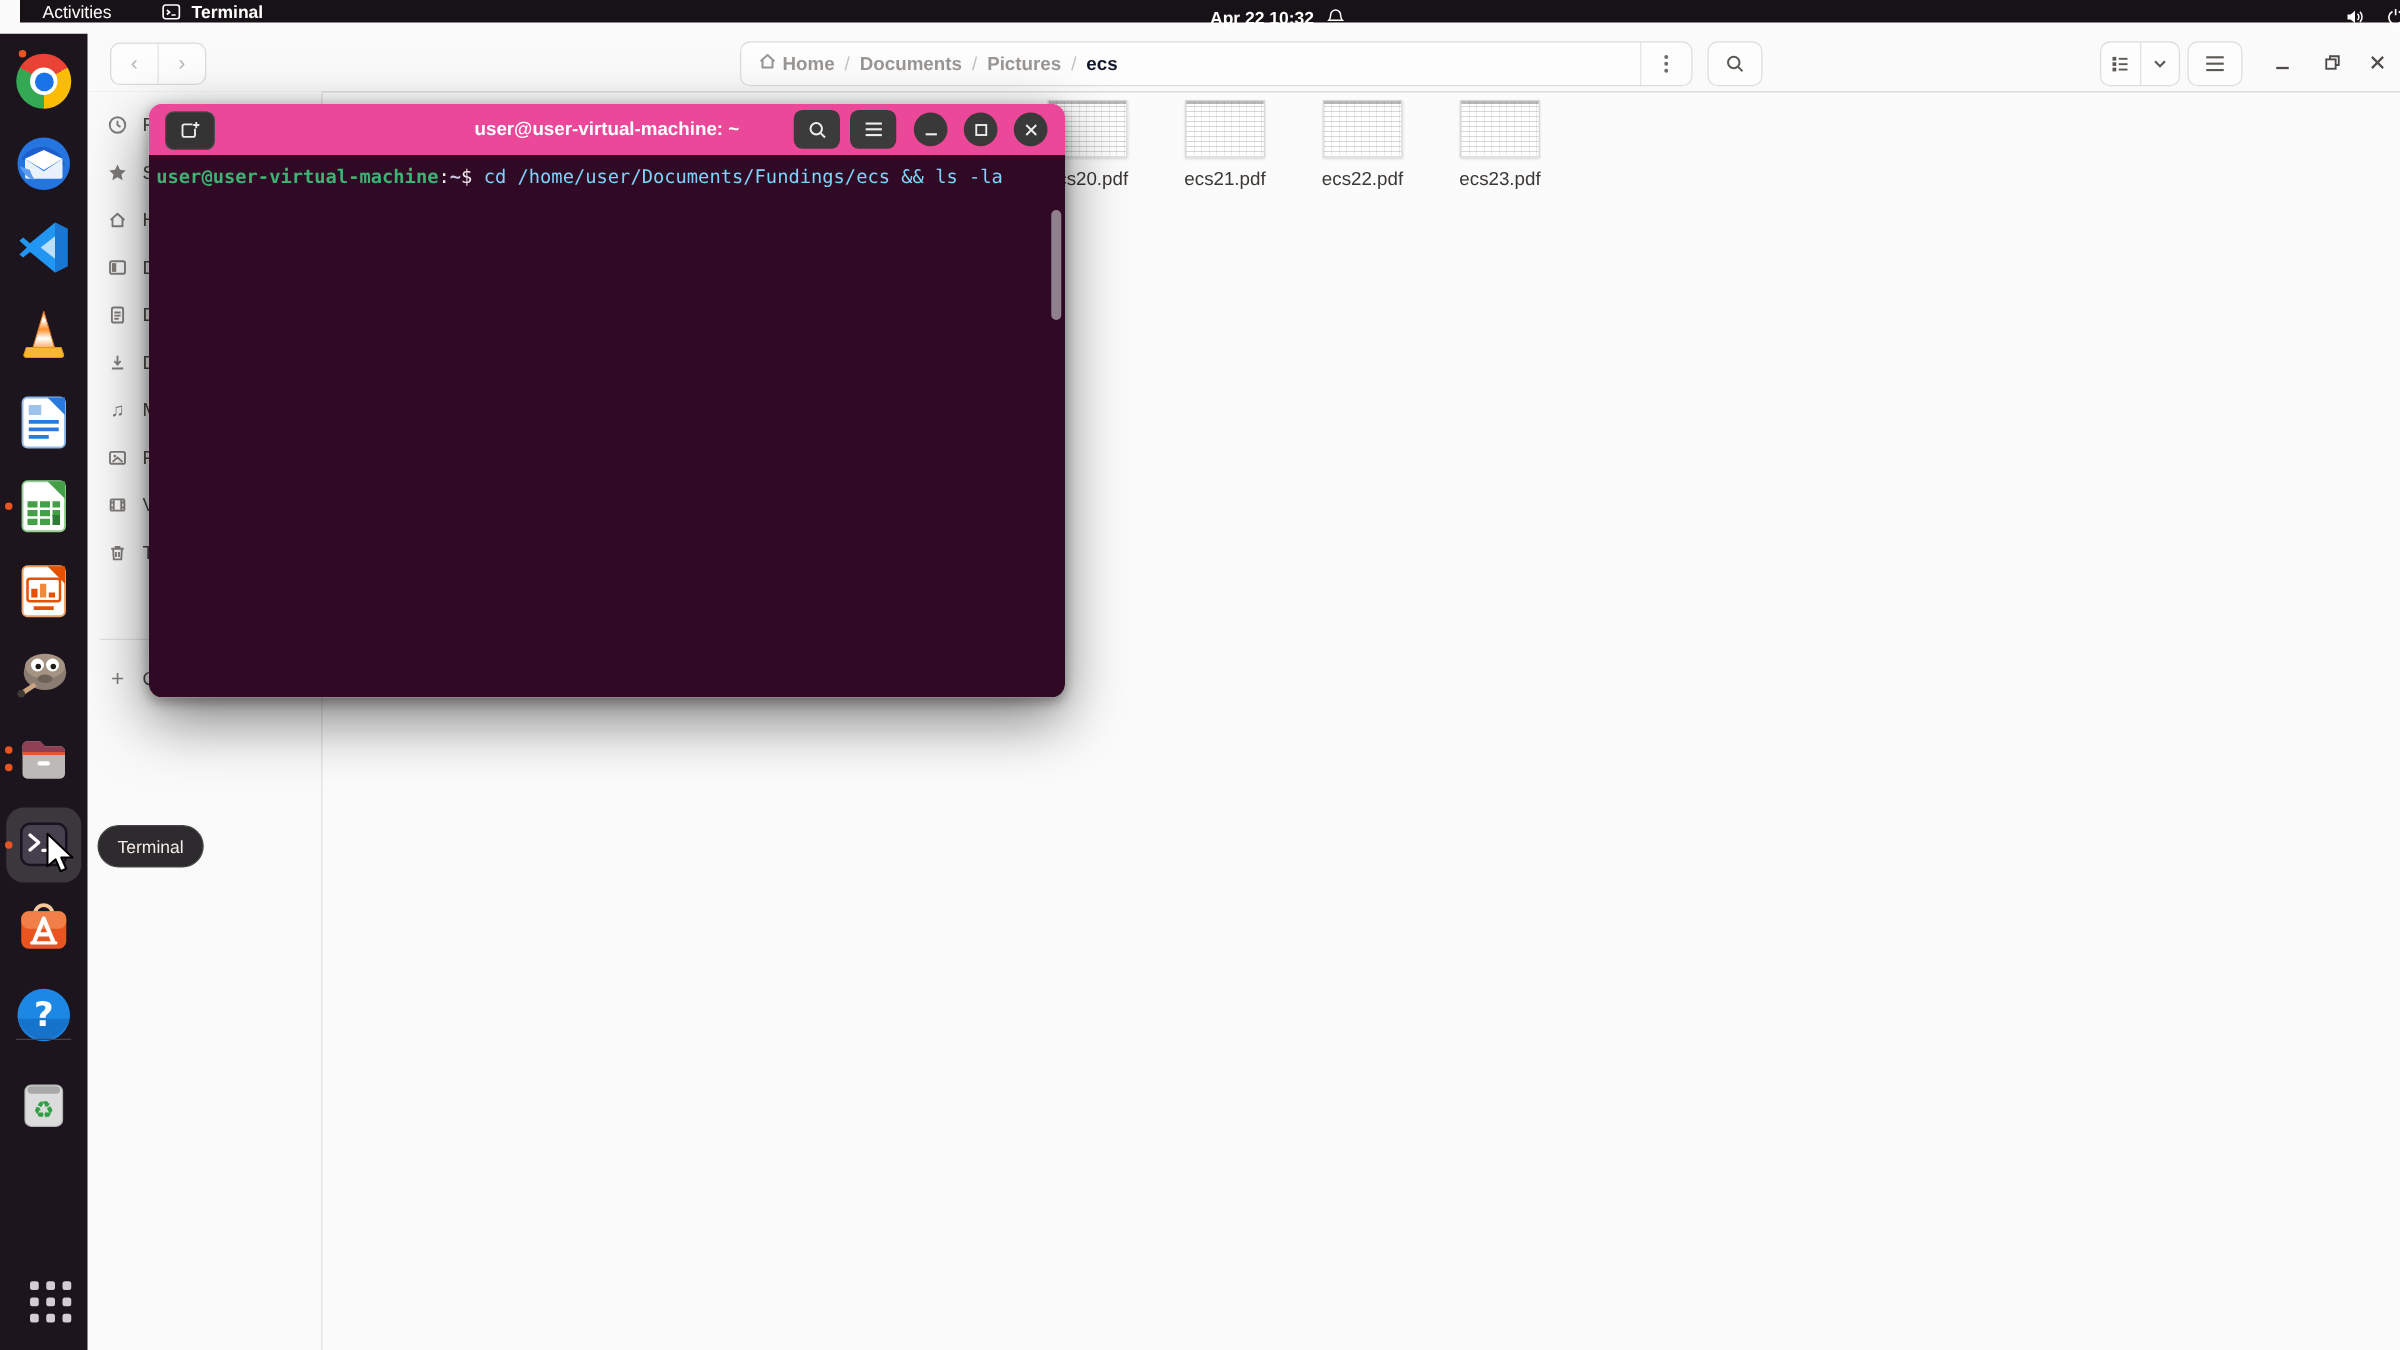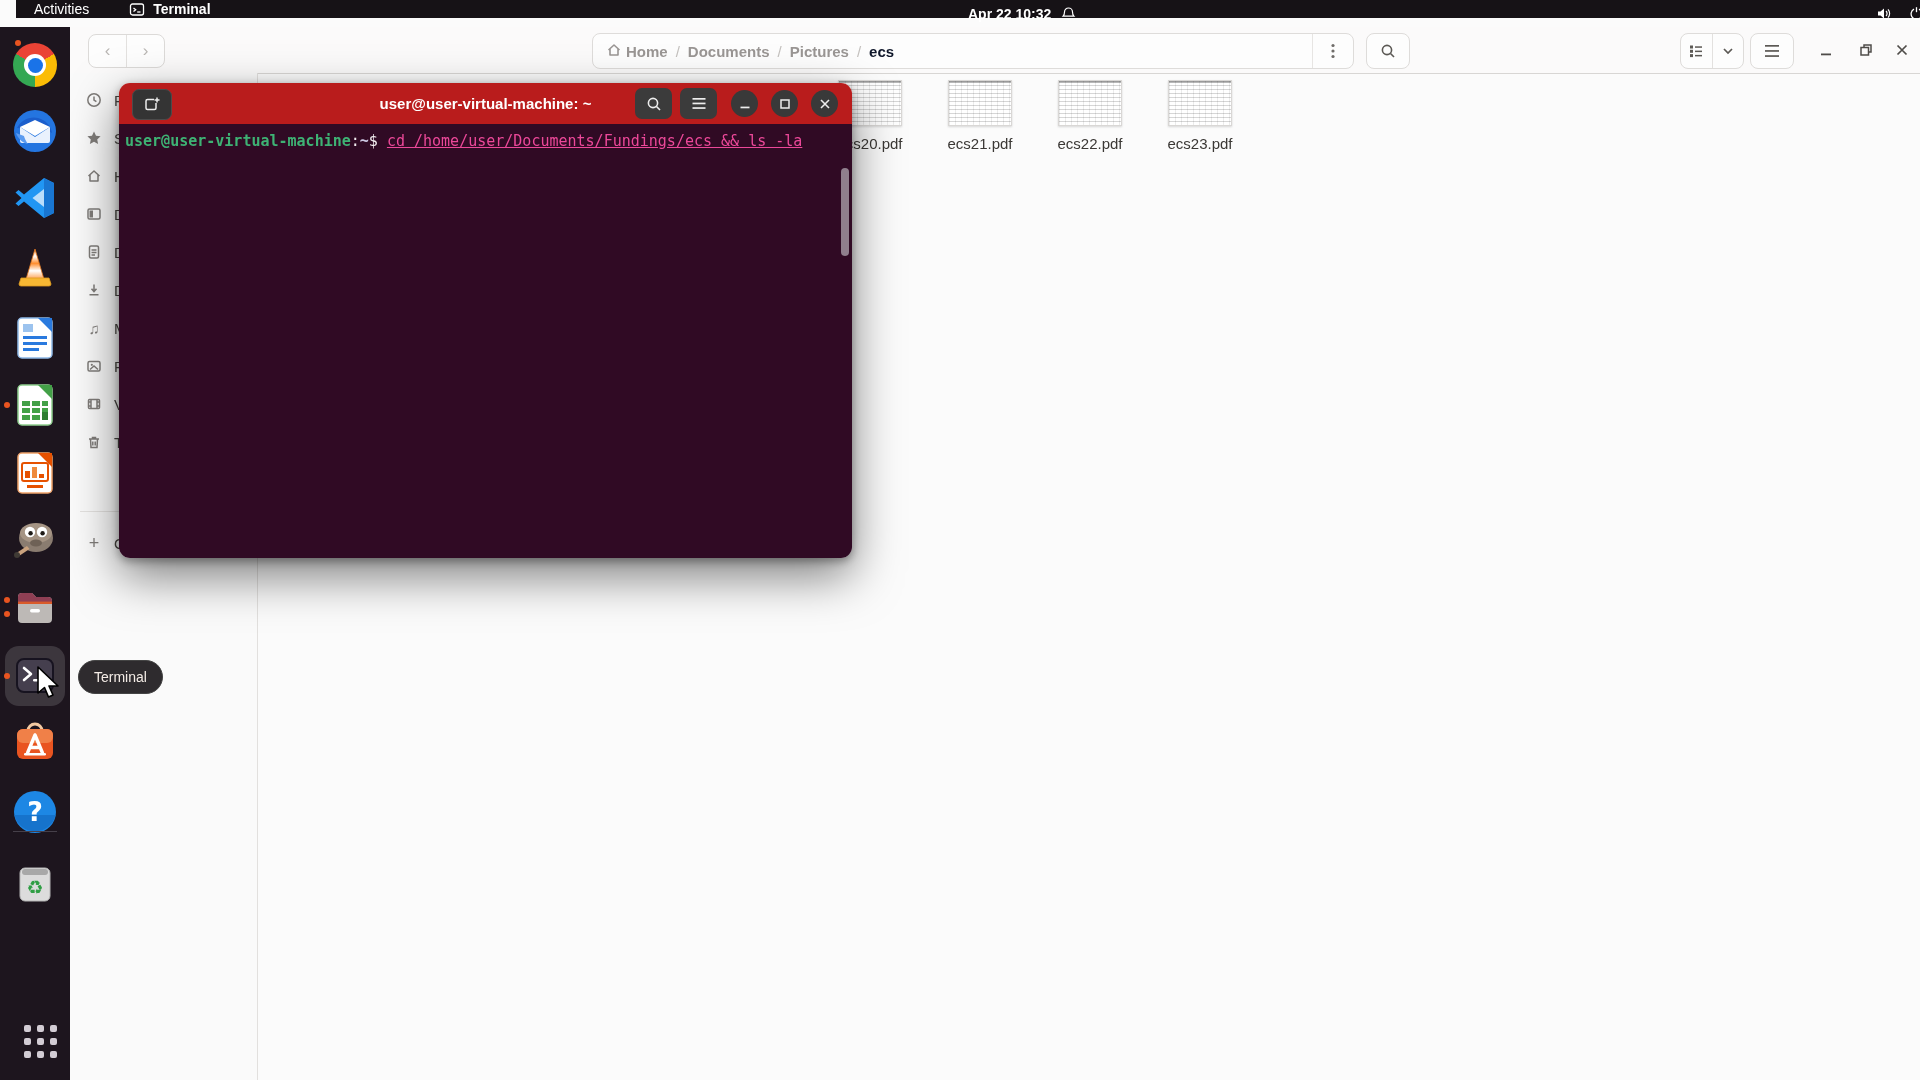--- a/index.html
+++ b/index.html
@@ -58,33 +58,33 @@
   .sidesep{position:absolute;left:10px;width:167px;height:1px;background:#e4e2e0;}
   .fitem{position:absolute;top:7px;width:100px;text-align:center;}
   .thumb{width:62px;height:44px;margin:0 auto;background-color:#fff;border:1px solid #d9d7d5;box-shadow:0 1px 2px rgba(0,0,0,.15);
     background-image:linear-gradient(rgba(0,0,0,.28) 0 2px,transparent 2px),
       repeating-linear-gradient(to bottom,rgba(0,0,0,.16) 0 1px,transparent 1px 4px),
       repeating-linear-gradient(to right,rgba(0,0,0,.08) 0 1px,transparent 1px 6px);}
   .fname{margin-top:9px;font-size:15px;color:#3b3835;}
   
   .twin{position:absolute;left:119px;top:83px;width:733px;height:475px;border-radius:11px;overflow:hidden;z-index:30;
     box-shadow:0 18px 48px rgba(0,0,0,.5),0 3px 10px rgba(0,0,0,.35);}
-  .theader{position:relative;height:41px;background:#b91c1c;display:flex;align-items:center;}
+  .theader{position:relative;height:41px;background:#ec4899;display:flex;align-items:center;}
   .ttitle{position:absolute;left:0;right:0;text-align:center;color:#fff;font-weight:700;font-size:15px;}
   .tnewtab{position:absolute;left:13px;top:6px;width:38px;height:29px;border:1px solid #4b4b4b;border-radius:7px;
     background:#343434;display:flex;align-items:center;justify-content:center;}
   .tsq{position:absolute;top:5px;width:37px;height:31px;border-radius:7px;background:#3b3b3b;display:flex;align-items:center;justify-content:center;}
   .tcirc{position:absolute;top:7px;width:27px;height:27px;border-radius:50%;background:#393939;display:flex;align-items:center;justify-content:center;}
   .tbody{position:relative;height:434px;background:#300a24;font-family:"DejaVu Sans Mono","Liberation Mono",monospace;
     font-size:15px;line-height:20px;padding:7px 6px;box-sizing:border-box;}
   .tline{white-space:pre;}
   .p-green{color:#3eb274;font-weight:700;}
   .p-white{color:#f1ecef;}
   .p-path{color:#cdc7e2;font-weight:700;}
-  .p-cmd{color:#ec4899;text-decoration:underline;}
+  .p-cmd{color:#7dd3fc;}
   .tscroll{position:absolute;right:3px;top:44px;width:8px;height:88px;border-radius:4px;background:#a194a0;opacity:.85;}
 </style>
 </head>
 <body>
 
 <div class="screen">
 
   <div class="fwin">
     <div class="fheader">
       <div class="navgroup">

